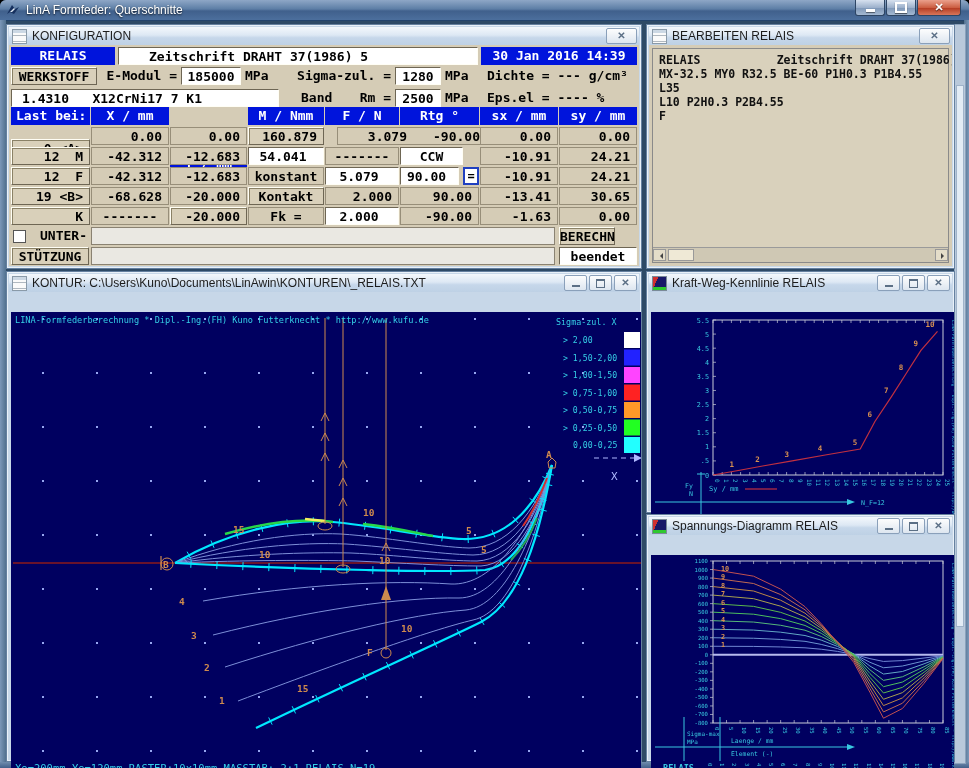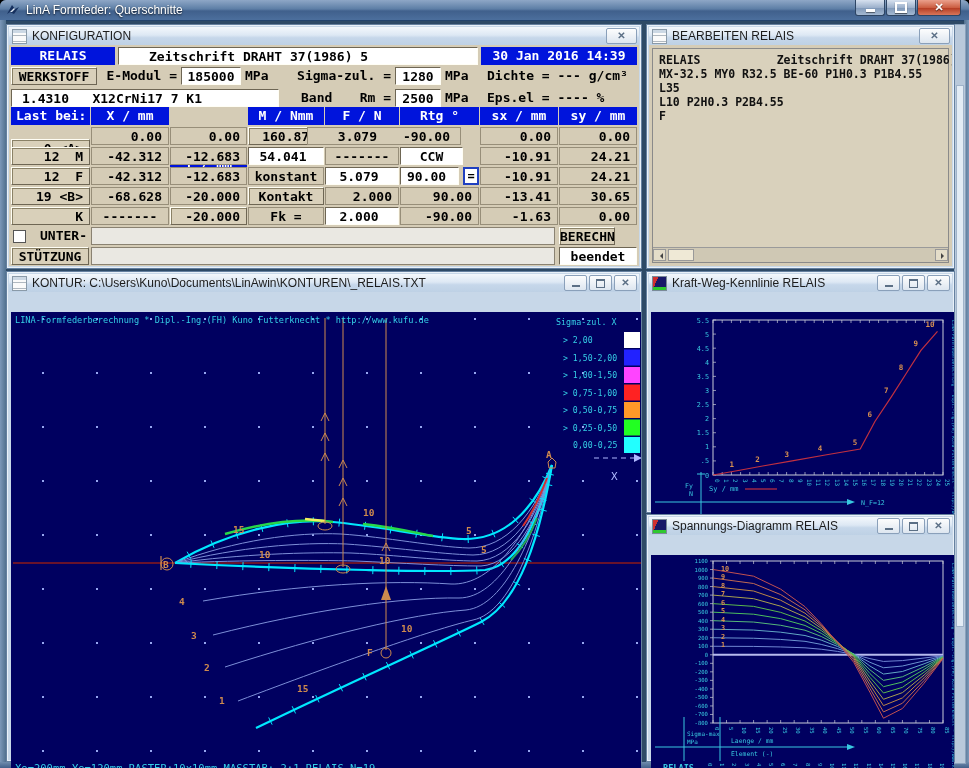--- a/index.html
+++ b/index.html
@@ -153,21 +153,21 @@
             <div class="kc c-blue" style="left: 316px; width: 74px;">F / N</div>
             <div class="kc c-blue" style="left: 391px; width: 79px;">Rtg °</div>
             <div class="kc c-blue" style="left: 471px; width: 78px;">sx / mm</div>
             <div class="kc c-blue" style="left: 550px; width: 78px;">sy / mm</div>
           </div>
           <div class="krow" style="top: 82px;">
             <div class="kc c-btn" style="left: 2px; width: 79px; margin-top: 12px;">0 &lt;A&gt;</div>
             <div class="kc c-tan" style="left: 82px; width: 78px;">0.00</div>
             <div class="kc c-tan" style="left: 161px; width: 77px;">0.00</div>
             <div class="kc c-btn" style="left: 239px; width: 76px;">160.879</div>
-            <div class="kc c-tan" style="left: 298px; width: 154px; display: flex;"><span style="flex: 1 1 0%; text-align: right; padding-right: 4px;">3.079</span><span style="flex: 1 1 0%; text-align: right; padding-right: 4px;">-90.00</span></div>
+            <div class="kc c-tan" style="left: 328px; width: 154px; display: flex;"><span style="flex: 1 1 0%; text-align: right; padding-right: 4px;">3.079</span><span style="flex: 1 1 0%; text-align: right; padding-right: 4px;">-90.00</span></div>
             <div class="kc c-tan" style="left: 471px; width: 78px;">0.00</div>
             <div class="kc c-tan" style="left: 550px; width: 78px;">0.00</div>
           </div>
           <div class="krow" style="top: 102px;">
             <div class="kc c-btn" style="left: 2px; width: 79px;">12  M</div>
             <div class="kc c-tan" style="left: 82px; width: 78px;">-42.312</div>
             <div class="kc c-tan" style="left: 161px; width: 77px;">-12.683</div>
             <div class="kc c-white" style="left: 239px; width: 76px;">54.041</div>
             <div class="kc c-tanc" style="left: 316px; width: 74px;">-------</div>
             <div class="kc c-whitec" style="left: 391px; width: 63px;">CCW</div>

